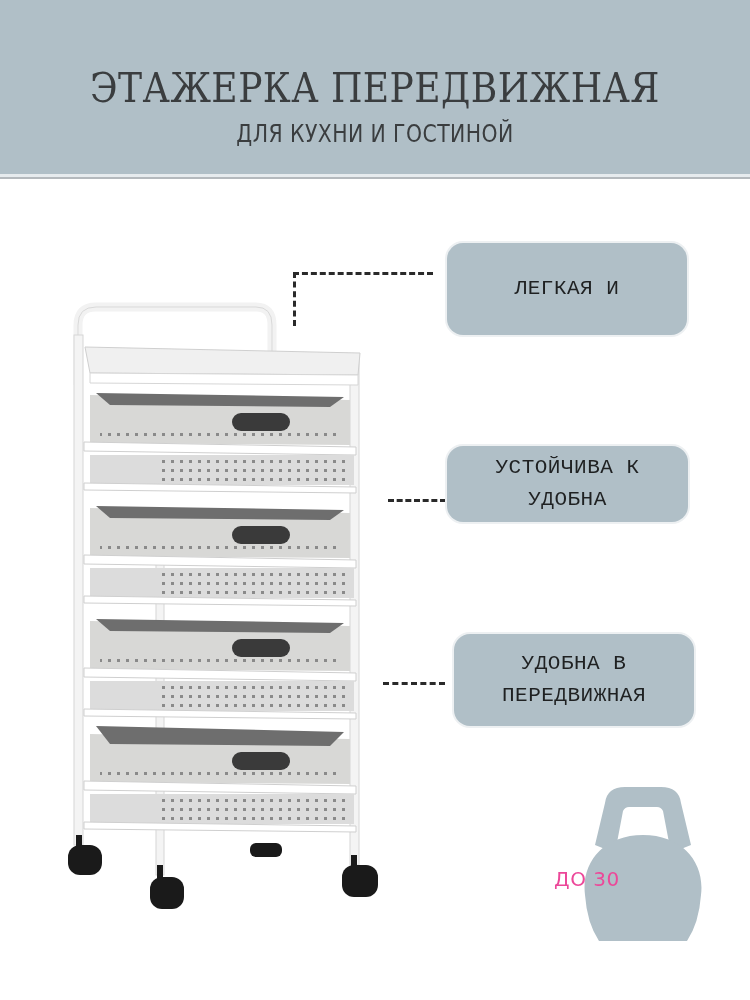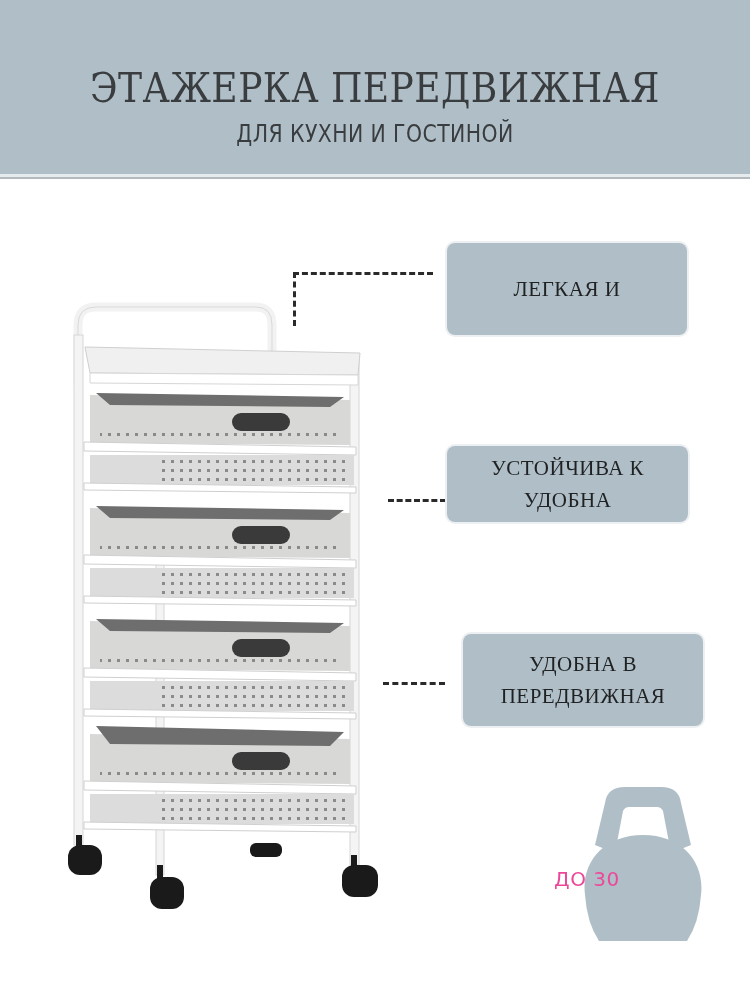--- a/index.html
+++ b/index.html
@@ -2,25 +2,25 @@
 <html><head>
 <meta charset="utf-8">
 <style>
   html, body { margin: 0; padding: 0; }
   body { width: 750px; height: 1000px; background: #ffffff; position: relative; overflow: hidden; font-family: "DejaVu Sans", sans-serif; }
   .header { position: absolute; left: 0; top: 0; width: 750px; height: 174px; background: #b0bfc7; }
   .header-line { position: absolute; left: 0; top: 174px; width: 750px; height: 3px; background: #e6ebee; border-bottom: 2px solid #b4b9bd; }
   .title { position: absolute; left: 0; top: 64px; width: 750px; text-align: center; font-family: "DejaVu Serif", serif; font-size: 41px; color: #3a3d3f; letter-spacing: 0.5px; transform: scaleX(0.88); }
   .subtitle { position: absolute; left: 0; top: 120px; width: 750px; text-align: center; font-family: "DejaVu Sans", sans-serif; font-size: 24px; color: #3a3d3f; transform: scaleX(0.85); letter-spacing: 0.5px; }
 
-  .badge { position: absolute; background: #b0bfc7; border-radius: 8px; box-shadow: 0 0 0 2px #edf0f2; display: flex; flex-direction: column; justify-content: center; align-items: center; color: #1f2122; font-family: Liberation Serif, serif; font-size: 21px; line-height: 32px; text-align: center; letter-spacing: 0.5px; }
+  .badge { position: absolute; background: #b0bfc7; border-radius: 16px; box-shadow: 0 0 0 2px #edf0f2; display: flex; flex-direction: column; justify-content: center; align-items: center; color: #1f2122; font-family: Liberation Mono, monospace; font-size: 21px; line-height: 32px; text-align: center; letter-spacing: 0.5px; }
   .badge span { display: block; }
   .b1 { left: 447px; top: 243px; width: 240px; height: 92px; }
   .b2 { left: 447px; top: 446px; width: 241px; height: 76px; }
-  .b3 { left: 454px; top: 634px; width: 240px; height: 92px; margin-left: 9px; }
+  .b3 { left: 454px; top: 634px; width: 240px; height: 92px; }
 
   .dash-h { position: absolute; height: 0; border-top: 3px dashed #2a2a2a; }
   .dash-v { position: absolute; width: 0; border-left: 3px dashed #2a2a2a; }
 
   .kettle { position: absolute; left: 583px; top: 783px; width: 120px; height: 160px; }
   .kettle-text { position: absolute; left: 554px; top: 862px; width: 120px; text-align: left; color: #ec4899; font-size: 20px; line-height: 34px; letter-spacing: 0.5px; }
   .kettle-text span { display: block; }
 
   .cart { position: absolute; left: 60px; top: 295px; width: 330px; height: 640px; }
 </style>

